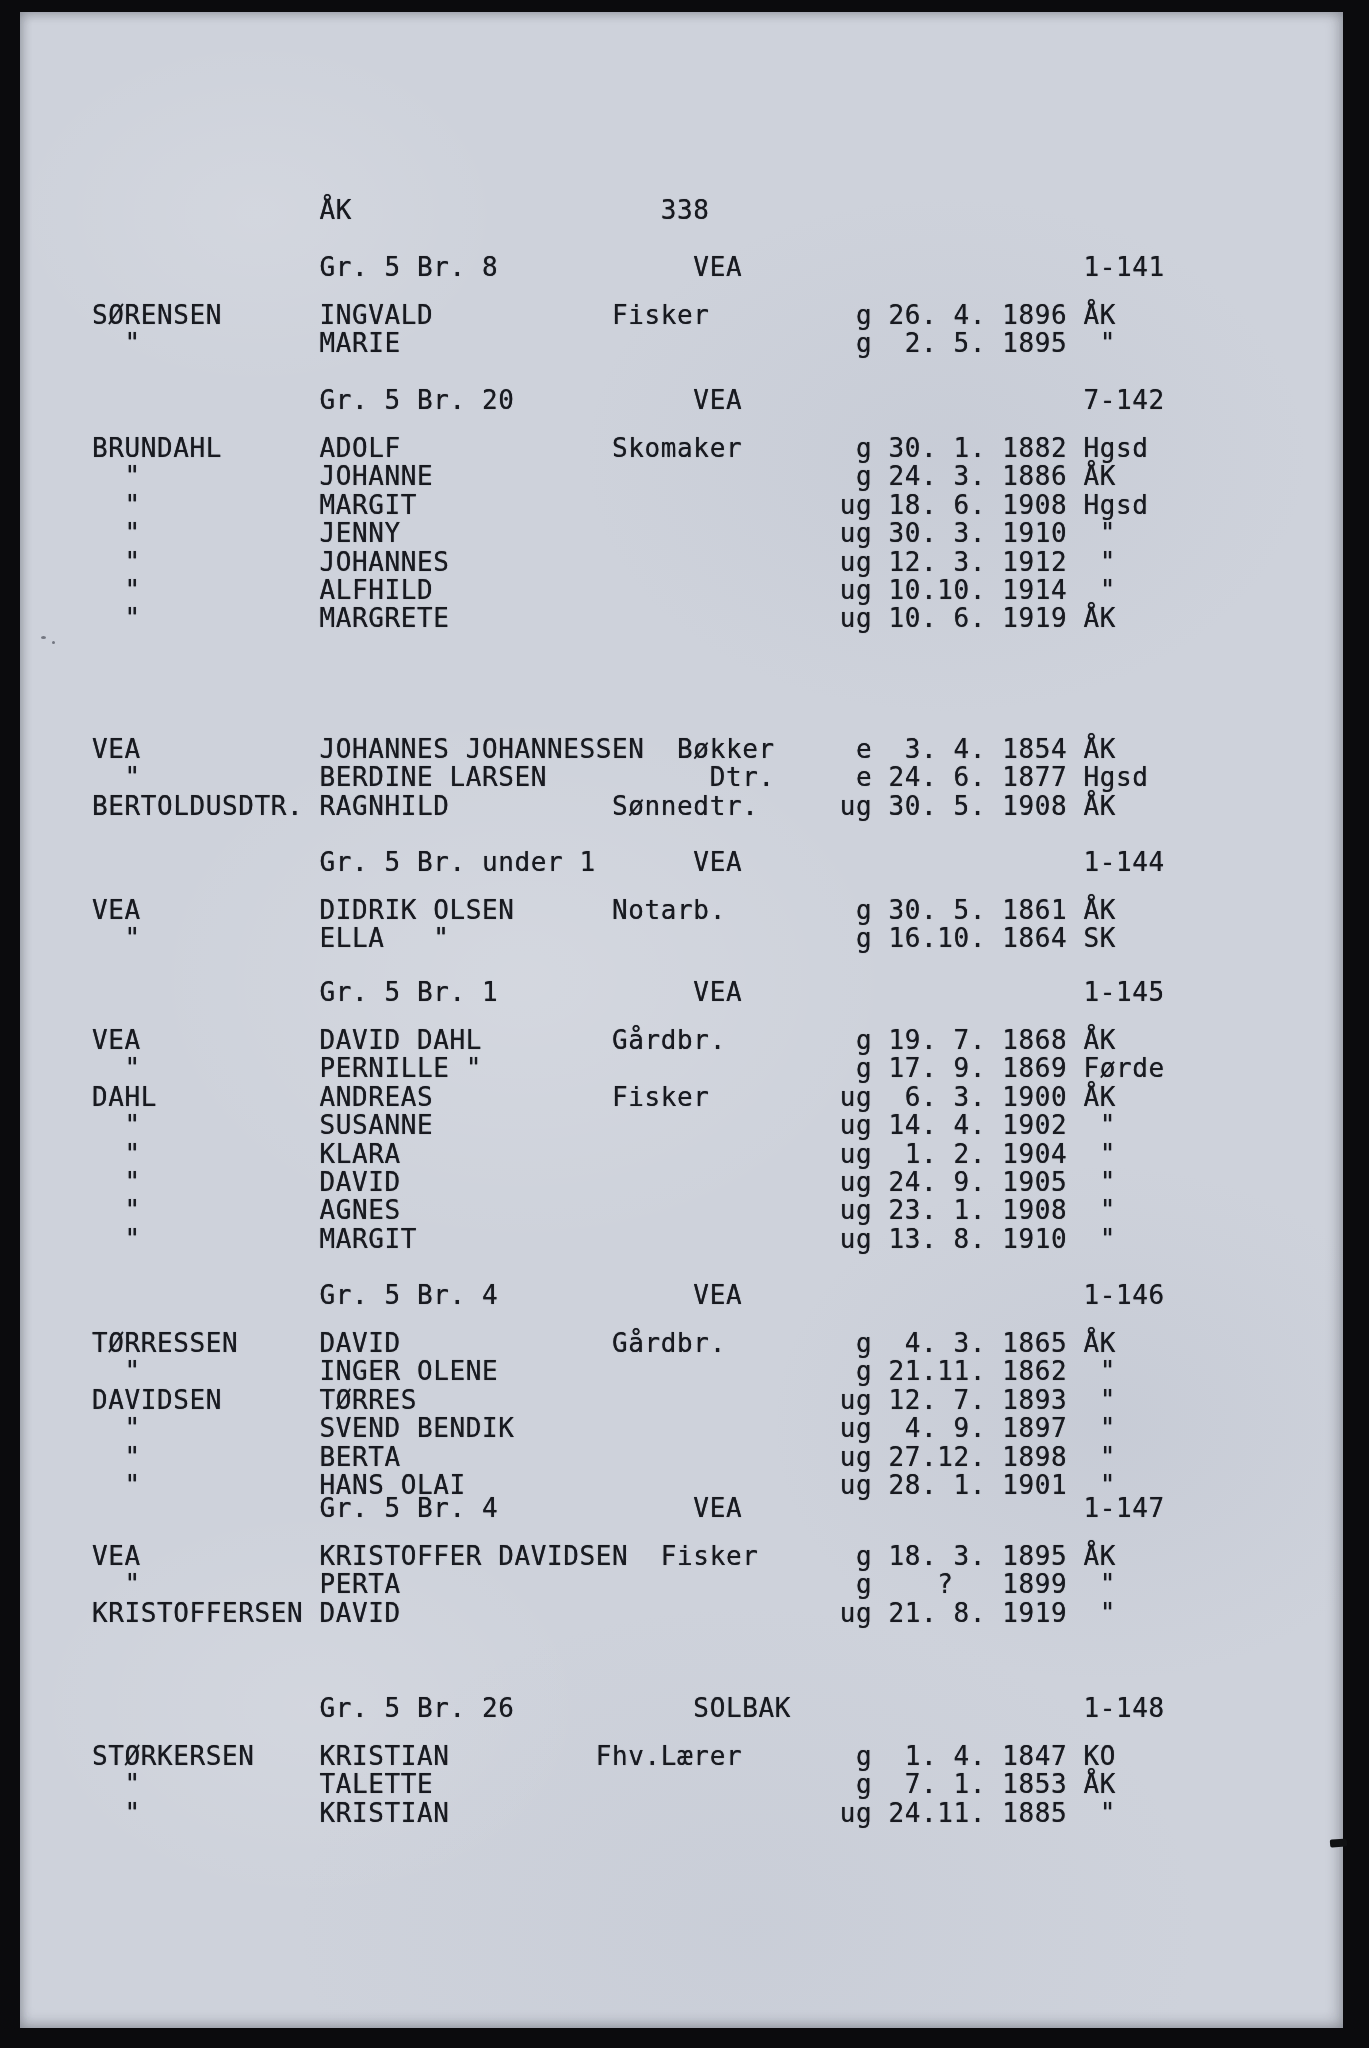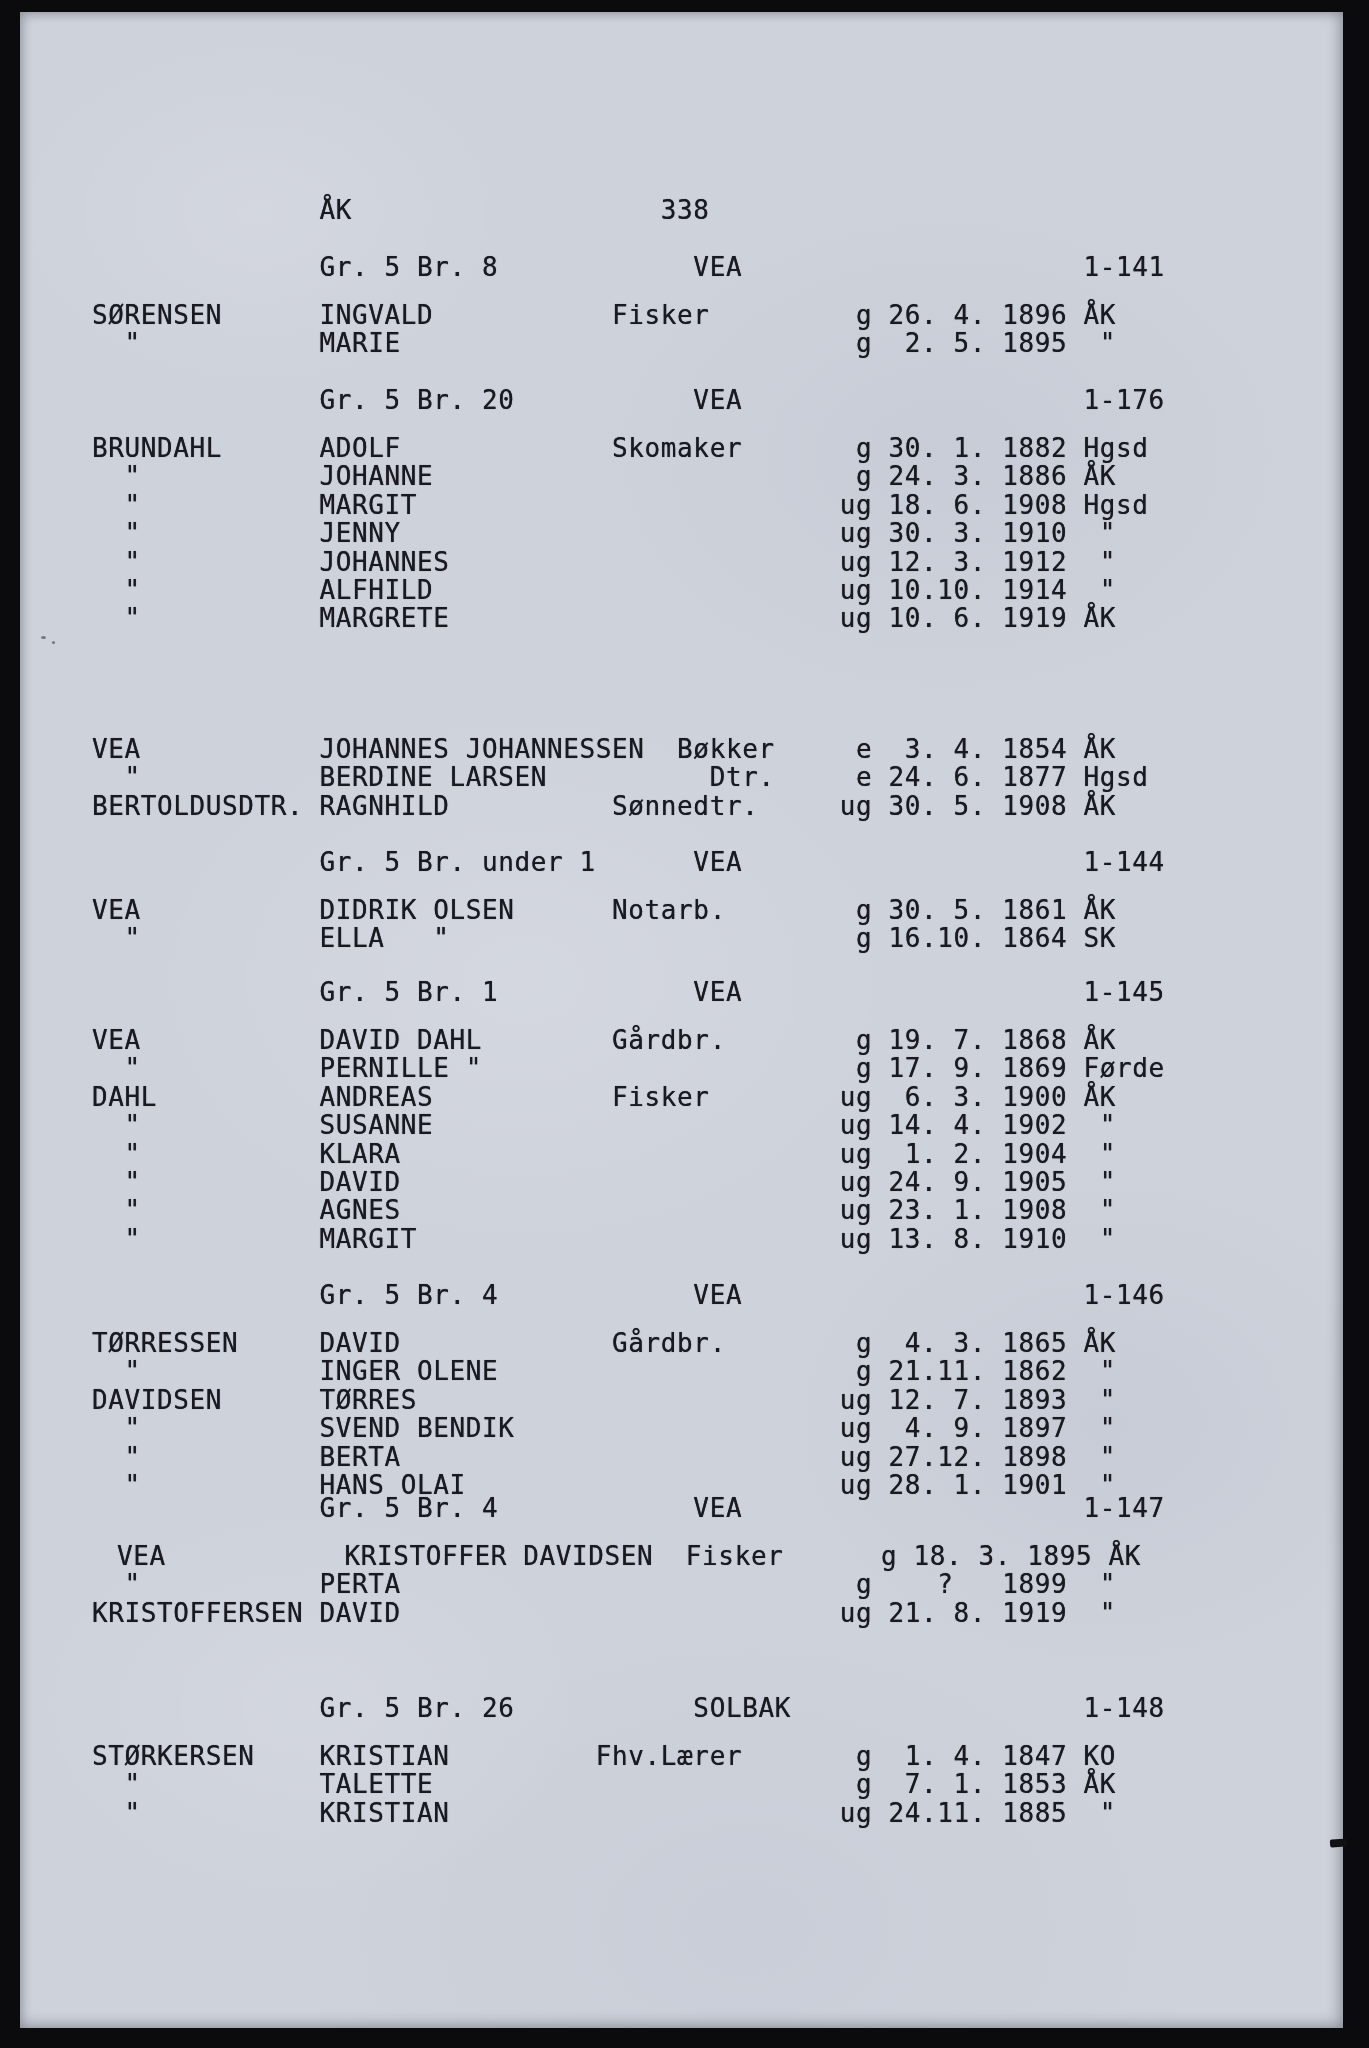--- a/index.html
+++ b/index.html
@@ -31,21 +31,21 @@
 </head>
 <body>
 
 <div class="scan">
   <div class="paper"></div>
   <div id="content">
       <div class="line" style="left: 92px; top: 197px;">              ÅK                   338</div>
       <div class="line" style="left: 92px; top: 254px;">              Gr. 5 Br. 8            VEA                     1-141</div>
       <div class="line" style="left: 92px; top: 302px;">SØRENSEN      INGVALD           Fisker         g 26. 4. 1896 ÅK</div>
       <div class="line" style="left: 92px; top: 330.4px;">  "           MARIE                            g  2. 5. 1895  "</div>
-      <div class="line" style="left: 92px; top: 387px;">              Gr. 5 Br. 20           VEA                     1-176</div>
+      <div class="line" style="left: 92px; top: 387px;">              Gr. 5 Br. 20           VEA                     7-142</div>
       <div class="line" style="left: 92px; top: 435px;">BRUNDAHL      ADOLF             Skomaker       g 30. 1. 1882 Hgsd</div>
       <div class="line" style="left: 92px; top: 463.4px;">  "           JOHANNE                          g 24. 3. 1886 ÅK</div>
       <div class="line" style="left: 92px; top: 491.8px;">  "           MARGIT                          ug 18. 6. 1908 Hgsd</div>
       <div class="line" style="left: 92px; top: 520.2px;">  "           JENNY                           ug 30. 3. 1910  "</div>
       <div class="line" style="left: 92px; top: 548.6px;">  "           JOHANNES                        ug 12. 3. 1912  "</div>
       <div class="line" style="left: 92px; top: 577px;">  "           ALFHILD                         ug 10.10. 1914  "</div>
       <div class="line" style="left: 92px; top: 605.4px;">  "           MARGRETE                        ug 10. 6. 1919 ÅK</div>
       <div class="line" style="left: 92px; top: 736px;">VEA           JOHANNES JOHANNESSEN  Bøkker     e  3. 4. 1854 ÅK</div>
       <div class="line" style="left: 92px; top: 764.4px;">  "           BERDINE LARSEN          Dtr.     e 24. 6. 1877 Hgsd</div>
       <div class="line" style="left: 92px; top: 792.8px;">BERTOLDUSDTR. RAGNHILD          Sønnedtr.     ug 30. 5. 1908 ÅK</div>
@@ -62,21 +62,21 @@
       <div class="line" style="left: 92px; top: 1197.4px;">  "           AGNES                           ug 23. 1. 1908  "</div>
       <div class="line" style="left: 92px; top: 1225.8px;">  "           MARGIT                          ug 13. 8. 1910  "</div>
       <div class="line" style="left: 92px; top: 1282px;">              Gr. 5 Br. 4            VEA                     1-146</div>
       <div class="line" style="left: 92px; top: 1330px;">TØRRESSEN     DAVID             Gårdbr.        g  4. 3. 1865 ÅK</div>
       <div class="line" style="left: 92px; top: 1358.4px;">  "           INGER OLENE                      g 21.11. 1862  "</div>
       <div class="line" style="left: 92px; top: 1386.8px;">DAVIDSEN      TØRRES                          ug 12. 7. 1893  "</div>
       <div class="line" style="left: 92px; top: 1415.2px;">  "           SVEND BENDIK                    ug  4. 9. 1897  "</div>
       <div class="line" style="left: 92px; top: 1443.6px;">  "           BERTA                           ug 27.12. 1898  "</div>
       <div class="line" style="left: 92px; top: 1472px;">  "           HANS OLAI                       ug 28. 1. 1901  "</div>
       <div class="line" style="left: 92px; top: 1495px;">              Gr. 5 Br. 4            VEA                     1-147</div>
-      <div class="line" style="left: 92px; top: 1543px; margin-left: 25px;">VEA           KRISTOFFER DAVIDSEN  Fisker      g 18. 3. 1895 ÅK</div>
+      <div class="line" style="left: 92px; top: 1543px;">VEA           KRISTOFFER DAVIDSEN  Fisker      g 18. 3. 1895 ÅK</div>
       <div class="line" style="left: 92px; top: 1571.4px;">  "           PERTA                            g    ?   1899  "</div>
       <div class="line" style="left: 92px; top: 1599.8px;">KRISTOFFERSEN DAVID                           ug 21. 8. 1919  "</div>
       <div class="line" style="left: 92px; top: 1695px;">              Gr. 5 Br. 26           SOLBAK                  1-148</div>
       <div class="line" style="left: 92px; top: 1743px;">STØRKERSEN    KRISTIAN         Fhv.Lærer       g  1. 4. 1847 KO</div>
       <div class="line" style="left: 92px; top: 1771.4px;">  "           TALETTE                          g  7. 1. 1853 ÅK</div>
       <div class="line" style="left: 92px; top: 1799.8px;">  "           KRISTIAN                        ug 24.11. 1885  "</div>
     </div>
   <div class="edge-tick"></div>
   <div class="speck" style="left:41px;top:636px;width:5px;height:3px;"></div>
   <div class="speck" style="left:52px;top:641px;width:3px;height:3px;"></div>

